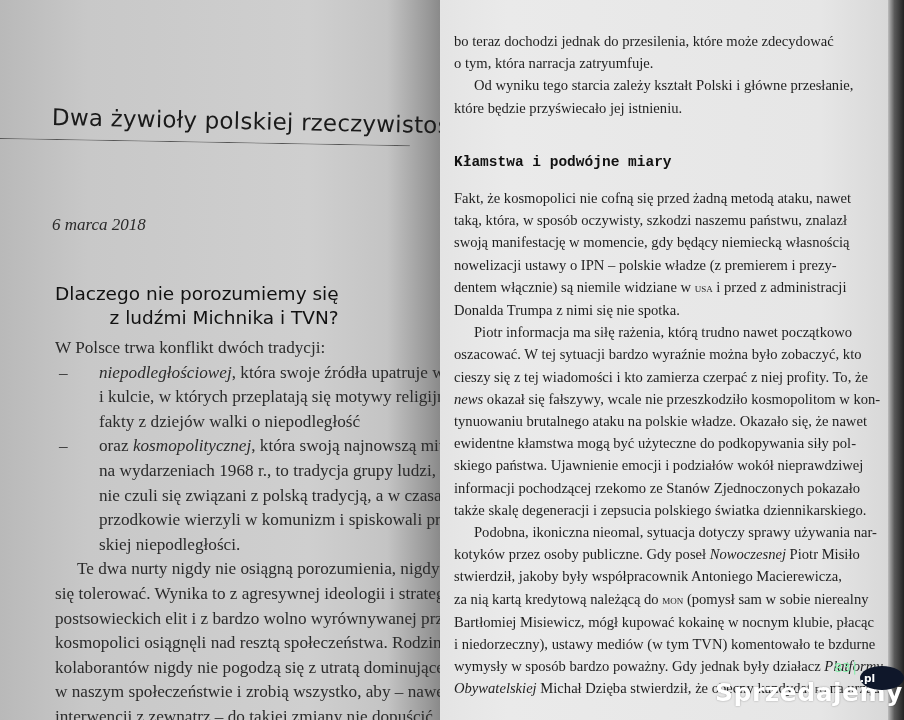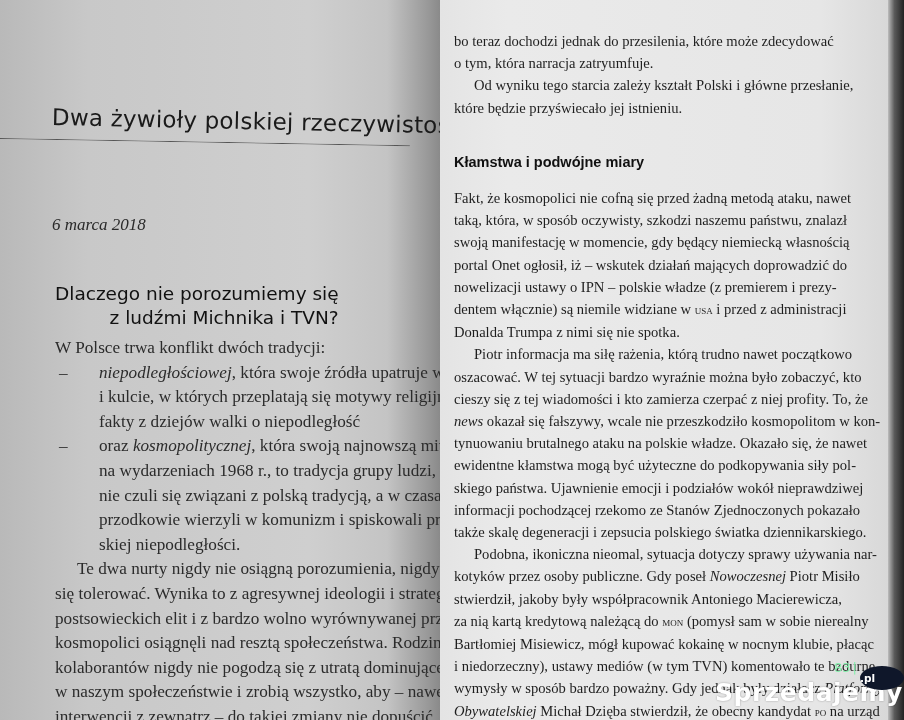--- a/index.html
+++ b/index.html
@@ -51,21 +51,21 @@
   .indent-line { padding-left:44px; position:relative; }
   .dash { position:absolute; left:4px; }
   .right-body {
     position:absolute; left:454px; top:30px; width:400px;
     font-size:14.6px; line-height:22.2px; color:#1e1e1e;
   }
   .right-body p { margin:0; white-space:nowrap; }
   .ind { padding-left:20px; }
   .sc { font-variant: small-caps; font-size:0.92em; }
   .right-section-title {
-    font-family:Liberation Sans, sans-serif;
+    font-family:Liberation Mono, monospace;
     font-size:14.5px; font-weight:bold; color:#111;
     margin:32px 0 14px 0 !important;
   }
   .page-number {
     position:absolute; left:834px; top:660px;
     font-family:"DejaVu Sans", "Liberation Sans", sans-serif;
     font-size:13px; color:#86efac;
   }
   .page-number .bar { margin-left:2px; }
   .watermark {
@@ -120,21 +120,20 @@
 
 <div class="right-body">
   <p>bo teraz dochodzi jednak do przesilenia, które może zdecydować</p>
   <p>o tym, która narracja zatryumfuje.</p>
   <p class="ind">Od wyniku tego starcia zależy kształt Polski i główne przesłanie,</p>
   <p>które będzie przyświecało jej istnieniu.</p>
   <p class="right-section-title">Kłamstwa i podwójne miary</p>
   <p>Fakt, że kosmopolici nie cofną się przed żadną metodą ataku, nawet</p>
   <p>taką, która, w sposób oczywisty, szkodzi naszemu państwu, znalazł</p>
   <p>swoją manifestację w momencie, gdy będący niemiecką własnością</p>
-  <p>portal Onet ogłosił, iż – wskutek działań mających doprowadzić do</p>
   <p>nowelizacji ustawy o IPN – polskie władze (z premierem i prezy-</p>
   <p><span>dentem włącznie) są niemile widziane w </span><span class="sc">usa</span><span> i przed z administracji</span></p>
   <p>Donalda Trumpa z nimi się nie spotka.</p>
   <p class="ind">Piotr informacja ma siłę rażenia, którą trudno nawet początkowo</p>
   <p>oszacować. W tej sytuacji bardzo wyraźnie można było zobaczyć, kto</p>
   <p>cieszy się z tej wiadomości i kto zamierza czerpać z niej profity. To, że</p>
   <p><i>news</i><span> okazał się fałszywy, wcale nie przeszkodziło kosmopolitom w kon-</span></p>
   <p>tynuowaniu brutalnego ataku na polskie władze. Okazało się, że nawet</p>
   <p>ewidentne kłamstwa mogą być użyteczne do podkopywania siły pol-</p>
   <p>skiego państwa. Ujawnienie emocji i podziałów wokół nieprawdziwej</p>

